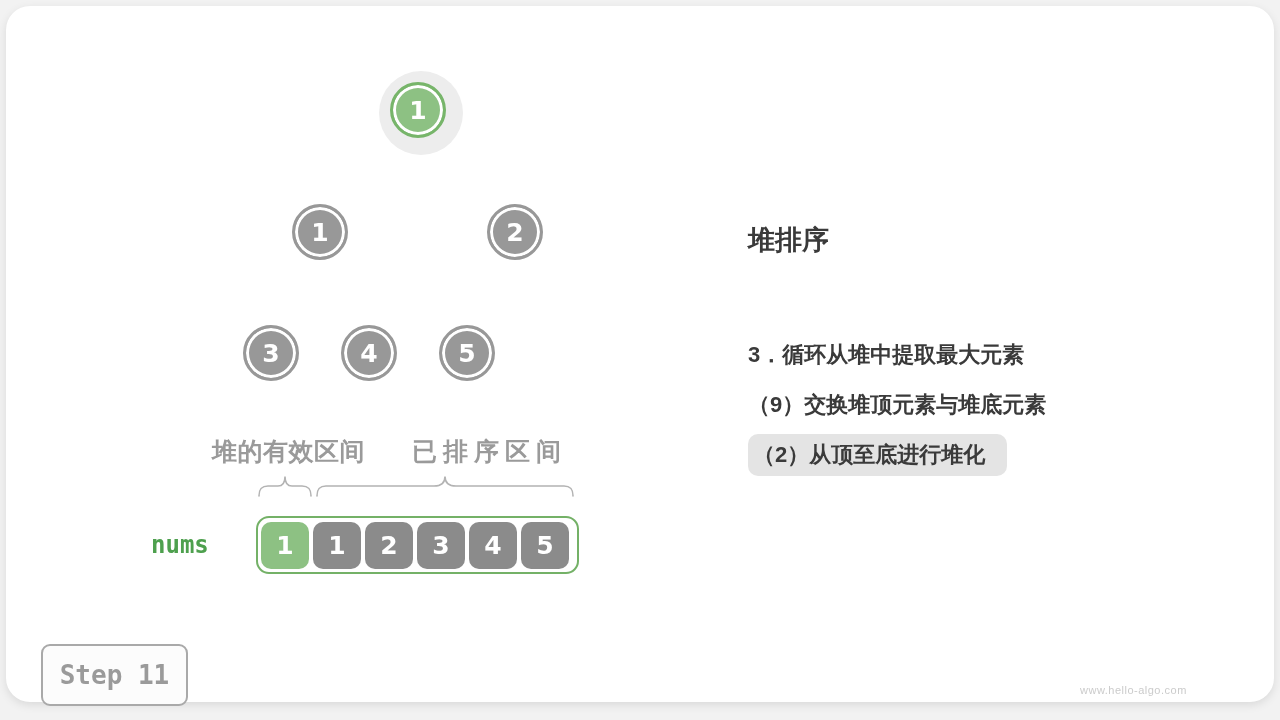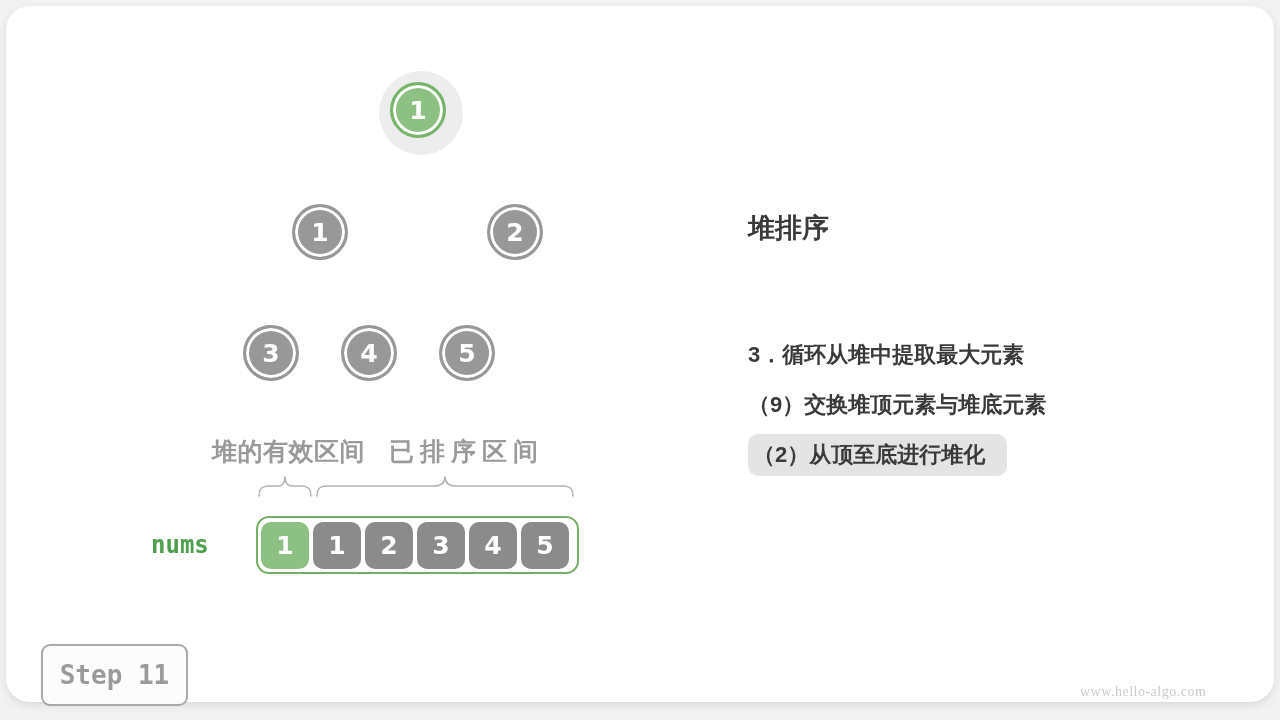--- a/index.html
+++ b/index.html
@@ -57,21 +57,21 @@
   .cell{
     width:48px; height:47px; border-radius:10px;
     background:var(--gray-cell);
     display:flex; align-items:center; justify-content:center;
     color:#ffffff; font-size:25px; font-weight:bold;
     font-family:"DejaVu Sans", sans-serif;
   }
   .cell.green{background:var(--green-fill);}
   
   .panel-title{
-    position:absolute; left:742px; top:204px;
+    position:absolute; left:742px; top:216px;
     font-size:27px; font-weight:700; color:var(--text-dark);
   }
   .panel-item{
     position:absolute; left:742px;
     font-size:22px; font-weight:600; color:var(--text-dark);
     white-space:nowrap;
   }
   .panel-item.hl{
     left:742px; top:428px; height:42px;
     background:var(--highlight-bg); border-radius:10px;
@@ -82,39 +82,39 @@
   .step-badge{
     position:absolute; left:35px; top:638px; width:147px; height:62px;
     background:#fcfcfc; border:2px solid #a9a9a9; border-radius:9px;
     display:flex; align-items:center; justify-content:center;
     font-family:"DejaVu Sans Mono", monospace; font-weight:bold;
     font-size:26px; color:var(--text-gray);
   }
   
   .watermark{
     position:absolute; left:1074px; top:678px;
-    font-family:Liberation Serif, serif;
-    font-size:14px; letter-spacing:0.5px; color:var(--watermark);
+    font-family:Liberation Sans, sans-serif;
+    font-size:11px; letter-spacing:0.5px; color:var(--watermark);
   }
 </style>
 </head>
 <body>
 
 <div class="card">
 
   <div class="halo" style="left:373px; top:65px;"></div>
   <div class="node green" style="left:384px; top:76px;">1</div>
   <div class="node" style="left:286px; top:198px;">1</div>
   <div class="node" style="left:481px; top:198px;">2</div>
   <div class="node" style="left:237px; top:319px;">3</div>
   <div class="node" style="left:335px; top:319px;">4</div>
   <div class="node" style="left:433px; top:319px;">5</div>
 
   <div class="range-label" style="left:206px; top:429px; letter-spacing:0.5px;">堆的有效区间</div>
-  <div class="range-label" style="left:383px; top:429px; letter-spacing:6px;">已排序区间</div>
+  <div class="range-label" style="left:406px; top:429px; letter-spacing:6px;">已排序区间</div>
 
   <svg class="brace" style="left:252px; top:467px;" width="54" height="24" viewBox="0 0 54 24">
     <path d="M 1,23 C 1,15.5 4,13 10,13 L 20,13 C 24.5,13 27,10.5 27,3.5 C 27,10.5 29.5,13 34,13 L 44,13 C 50,13 53,15.5 53,23"></path>
   </svg>
   <svg class="brace" style="left:310px; top:467px;" width="258" height="24" viewBox="0 0 258 24">
     <path d="M 1,23 C 1,15.5 4,13 10,13 L 118,13 C 124,13 129,10.5 129,3.5 C 129,10.5 134,13 140,13 L 248,13 C 254,13 257,15.5 257,23"></path>
   </svg>
 
   <div class="nums-label">nums</div>
   <div class="array-box">

